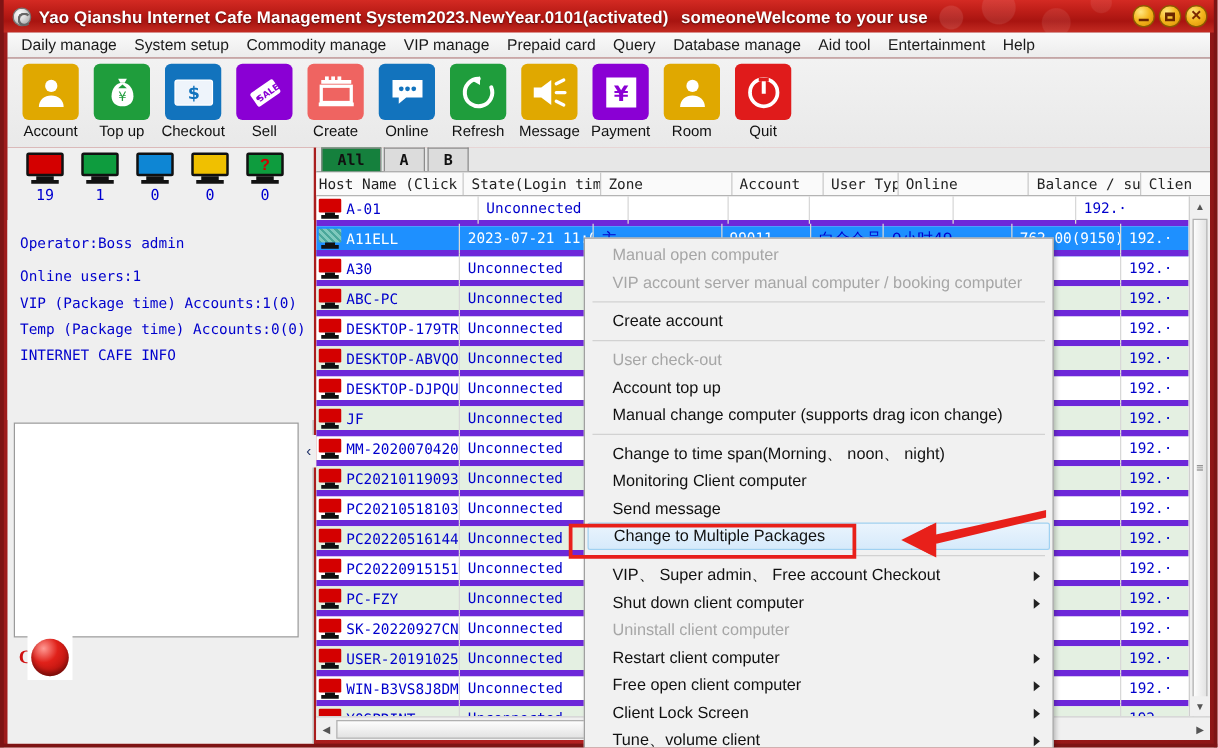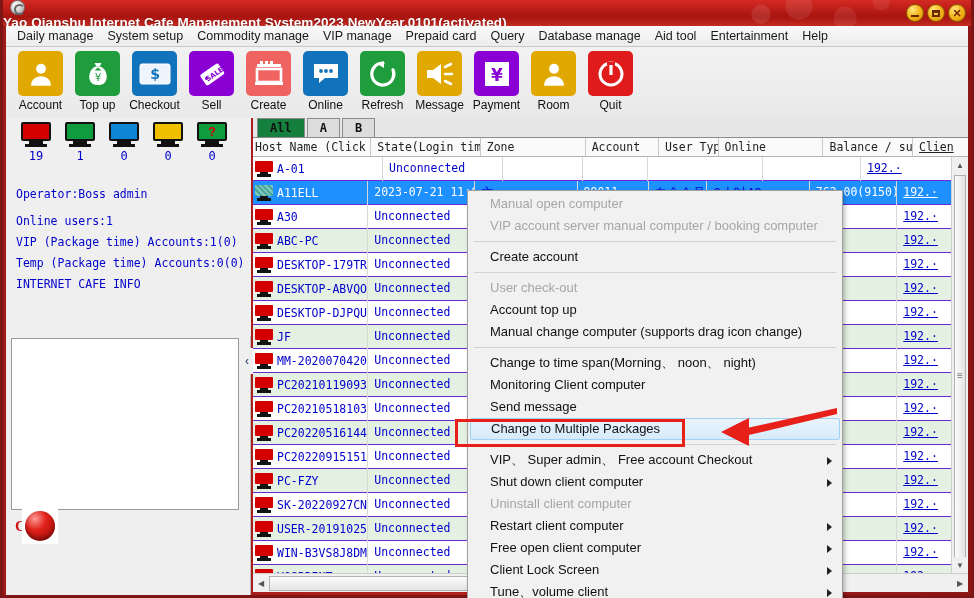--- a/index.html
+++ b/index.html
@@ -15,23 +15,22 @@
     position:absolute; inset:0;
     background: linear-gradient(to right,#9e1b1b 0%, #b32020 50%, #8e1616 100%);
     border: 3px solid #7e1414;
     border-top: none;
   }
 
   
   .titlebar {
     position:absolute; left:0; right:0; top:0; height:26px;
     background: linear-gradient(to bottom,#d42a23 0%,#c01f19 30%,#a81410 65%,#c42b22 100%);
-    display:flex; 
+    display:flex; align-items:center;
     overflow:hidden;
-    flex-direction:column;
   }
   .titlebar::after{
     content:""; position:absolute; right:60px; top:-12px; width:170px; height:46px;
     background:
       radial-gradient(circle at 20px 26px, rgba(255,255,255,0.10) 0 9px, transparent 10px),
       radial-gradient(circle at 58px 18px, rgba(255,255,255,0.09) 0 13px, transparent 14px),
       radial-gradient(circle at 104px 30px, rgba(255,255,255,0.08) 0 11px, transparent 12px),
       radial-gradient(circle at 140px 14px, rgba(255,255,255,0.07) 0 8px, transparent 9px);
     pointer-events:none;
   }
@@ -163,33 +162,33 @@
     font-size:11.5px; color:#222;
   }
   .thead div{
     padding:2px 0 0 6px; border-right:1px solid #c9c9c9;
     overflow:hidden; white-space:nowrap;
   }
   .rows{ position:absolute; left:0; right:17px; top:39px; bottom:19px; overflow:hidden; }
   .row{
     display:flex; height:24px; align-items:center;
     font-family:"DejaVu Sans Mono", monospace; font-size:11.5px; color:#0000cc;
-    border-bottom:1px solid #6d28d9;
+    border-bottom:5px solid #6d28d9;
   }
   .row.alt{ background:#e4f0e2; }
   .row.sel{ background:#1e90ff; color:#fff; }
   .row > div{ border-right:1px solid #d8d8d8; height:24px; padding-left:6px; padding-top:4px; overflow:hidden; white-space:nowrap;}
   .c-host{ width:130px; display:flex !important; align-items:center; padding-left:2px !important; padding-top:0 !important;}
   .c-state{ width:120px; }
   .c-zone{ width:115px; }
   .c-acct{ width:80px; }
   .c-utype{ width:65px; }
   .c-online{ width:115px; }
   .c-bal{ width:98px; }
-  .c-ip{ width:60px; border-right:none !important;text-decoration:underline;}
+  .c-ip{ width:60px; border-right:none !important;}
   .zone-cn{ color:#0000cc; font-family:"DejaVu Sans", sans-serif; font-size:12.5px;}
 
   .minimon{ width:18px;height:16px; margin-right:4px; flex:none; position:relative;}
   .minimon .s{ width:18px;height:11px; background:#d40000; border-radius:1px;}
   .minimon .t{ width:8px;height:2px;background:#111;margin:0 auto;}
   .minimon .b{ width:14px;height:3px;background:#111;margin:0 auto;}
   .minimon.teal .s{ background:
       repeating-linear-gradient(45deg,#4aa79a 0 2px,#7fc9bd 2px 4px);}
 
   

